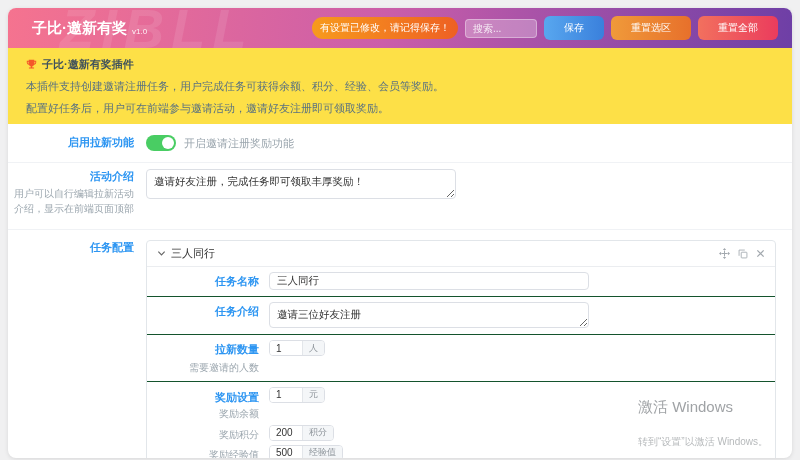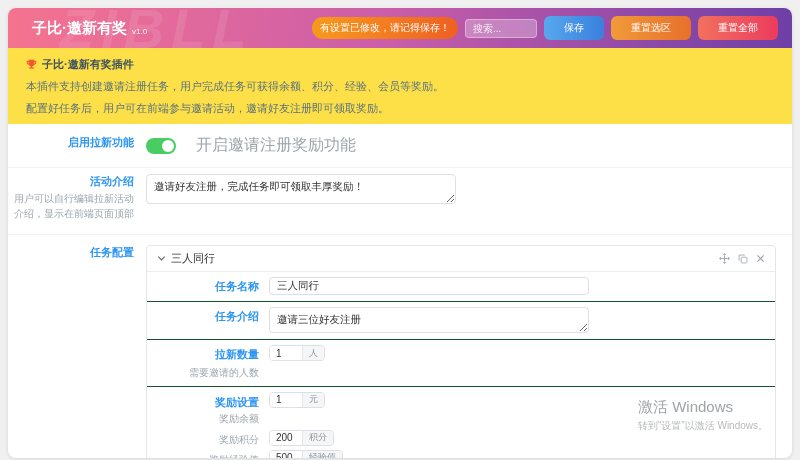--- a/index.html
+++ b/index.html
@@ -58,21 +58,21 @@
   .info-line  { font-size:11px; color:#5a7280; margin-bottom:7px; }
   
   .row { display:flex; border-bottom:1px solid #f0f2f5; padding:11px 16px 11px 0; }
   .row-label { width:138px; padding-right:12px; flex-shrink:0; text-align:right; }
   .lbl    { color:#2e96f2; font-size:11px; font-weight:bold; line-height:1.3; }
   .sublbl { color:#9ba6ae; font-size:10px; margin-top:3px; line-height:1.5; }
   .row-ctrl { flex:1; min-width:0; }
   .row-enable .row-ctrl { display:flex; align-items:center; gap:8px; }
   .toggle { width:30px; height:16px; border-radius:9px; background:#49cd63; position:relative; cursor:pointer; flex-shrink:0; }
   .toggle .knob { position:absolute; right:2px; top:2px; width:12px; height:12px; background:#fff; border-radius:50%; }
-  .toggle-desc { color:#9ba6ae; font-size:16px;margin-left:12px; }
+  .toggle-desc { color:#9ba6ae; font-size:11px; }
   .row-intro { padding:6px 16px 13px 0; }
   .row-tasks { border-bottom:none; padding:10px 16px 0 0; }
   textarea.field {
     border:1px solid #dcdfe5; border-radius:4px; font-size:10.5px; color:#333;
     padding:4px 7px; font-family:inherit; outline:none; resize:vertical; background:#fff;
     line-height:1.4;
   }
   input.field {
     border:1px solid #dcdfe5; border-radius:4px; font-size:10.5px; color:#333;
     padding:0 7px; font-family:inherit; outline:none; background:#fff;
@@ -100,21 +100,21 @@
     background:#f4f6f8; border-left:1px solid #e3e6ea; color:#8b9298; font-size:9px;
     display:flex; align-items:center; padding:0 6px; white-space:nowrap;
   }
   .reward-line { display:flex; margin-bottom:4px; align-items:flex-start; }
   .reward-line:last-child { margin-bottom:0; }
   .reward-label { width:122px; padding-right:10px; flex-shrink:0; text-align:right; color:#9ba6ae; font-size:10px; padding-top:3px; line-height:1.3; }
   .reward-label .sublbl { margin-top:2px; }
   
   .win-mark { position:absolute; left:638px; top:398px; z-index:5; pointer-events:none; }
   .win-l1 { font-size:15px; color:rgba(100,105,110,.62); }
-  .win-l2 { font-size:10px; color:rgba(120,125,130,.55); margin-top:2px; }
+  .win-l2 { font-size:10px; color:rgba(120,125,130,.55); margin-top:18px; }
 </style>
 </head>
 <body>
 
 <div class="card">
 
   <div class="hdr">
     <div class="hdr-watermark">ZIBLL</div>
     <span class="hdr-title">子比·邀新有奖</span>
     <span class="hdr-version">v1.0</span>

